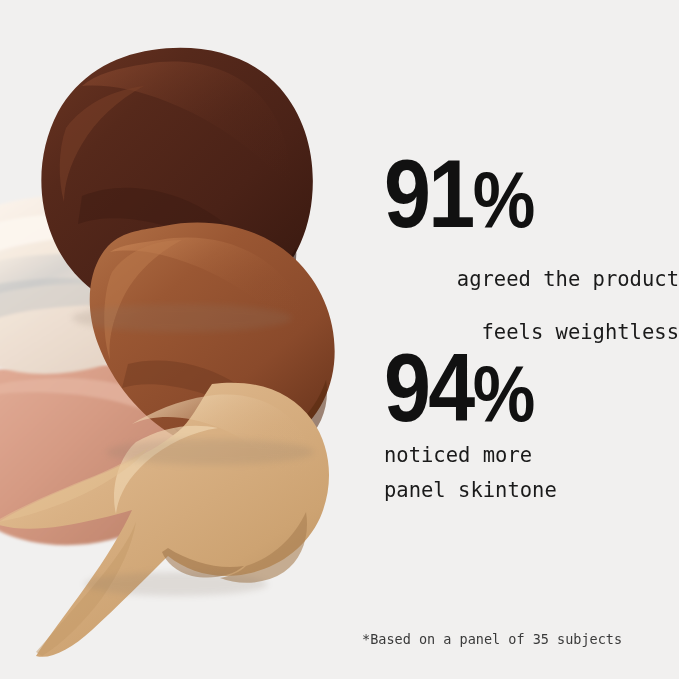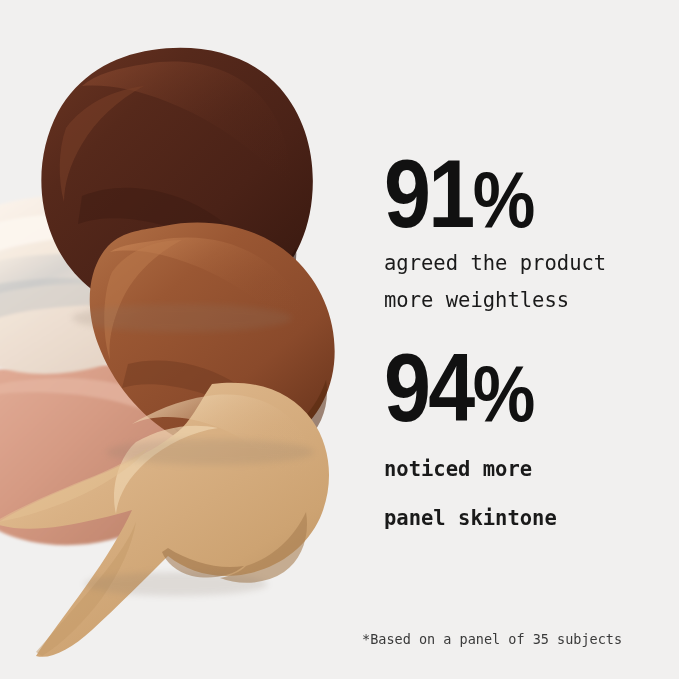--- a/index.html
+++ b/index.html
@@ -76,22 +76,22 @@
     display: block;
     font-family: "DejaVu Sans Mono", "Liberation Mono", monospace;
     font-size: 20.5px;
     line-height: 1.33;
     letter-spacing: 0px;
     color: #1a1a1a;
     white-space: pre;
     margin: 0;
     padding: 0;
   }
-  #stat-block-1 .stat-caption { margin-top: 10px; }
-  #stat-block-2 .stat-caption { margin-top: 22px; font-weight: bold; }
+  #stat-block-1 .stat-caption { margin-top: 26px; text-align: right; }
+  #stat-block-2 .stat-caption { margin-top: 8px; }
 
   #footnote {
     position: absolute;
     left: -22px;
     top: 631px;
     width: 320px;
     font-family: "DejaVu Sans Mono", "Liberation Mono", monospace;
     font-size: 13.5px;
     line-height: 1.2;
     color: #3a3a3a;
@@ -256,21 +256,21 @@
         <ellipse cx="176" cy="584" rx="92" ry="12" fill="#8a7a6c"></ellipse>
       </g>
     </svg>
   </div>
 
   <div id="claims-panel">
 
     <div class="stat-block" id="stat-block-1">
       <div class="stat-figure"><span>91</span><span class="pct">%</span></div>
       <div class="stat-caption">agreed the product</div>
-      <div class="stat-caption">more weightless</div>
+      <div class="stat-caption">feels weightless</div>
     </div>
 
     <div class="stat-block" id="stat-block-2">
       <div class="stat-figure"><span>94</span><span class="pct">%</span></div>
       <div class="stat-caption">noticed more</div>
       <div class="stat-caption">panel skintone</div>
     </div>
 
     <div id="footnote">*Based on a panel of 35 subjects</div>
 

